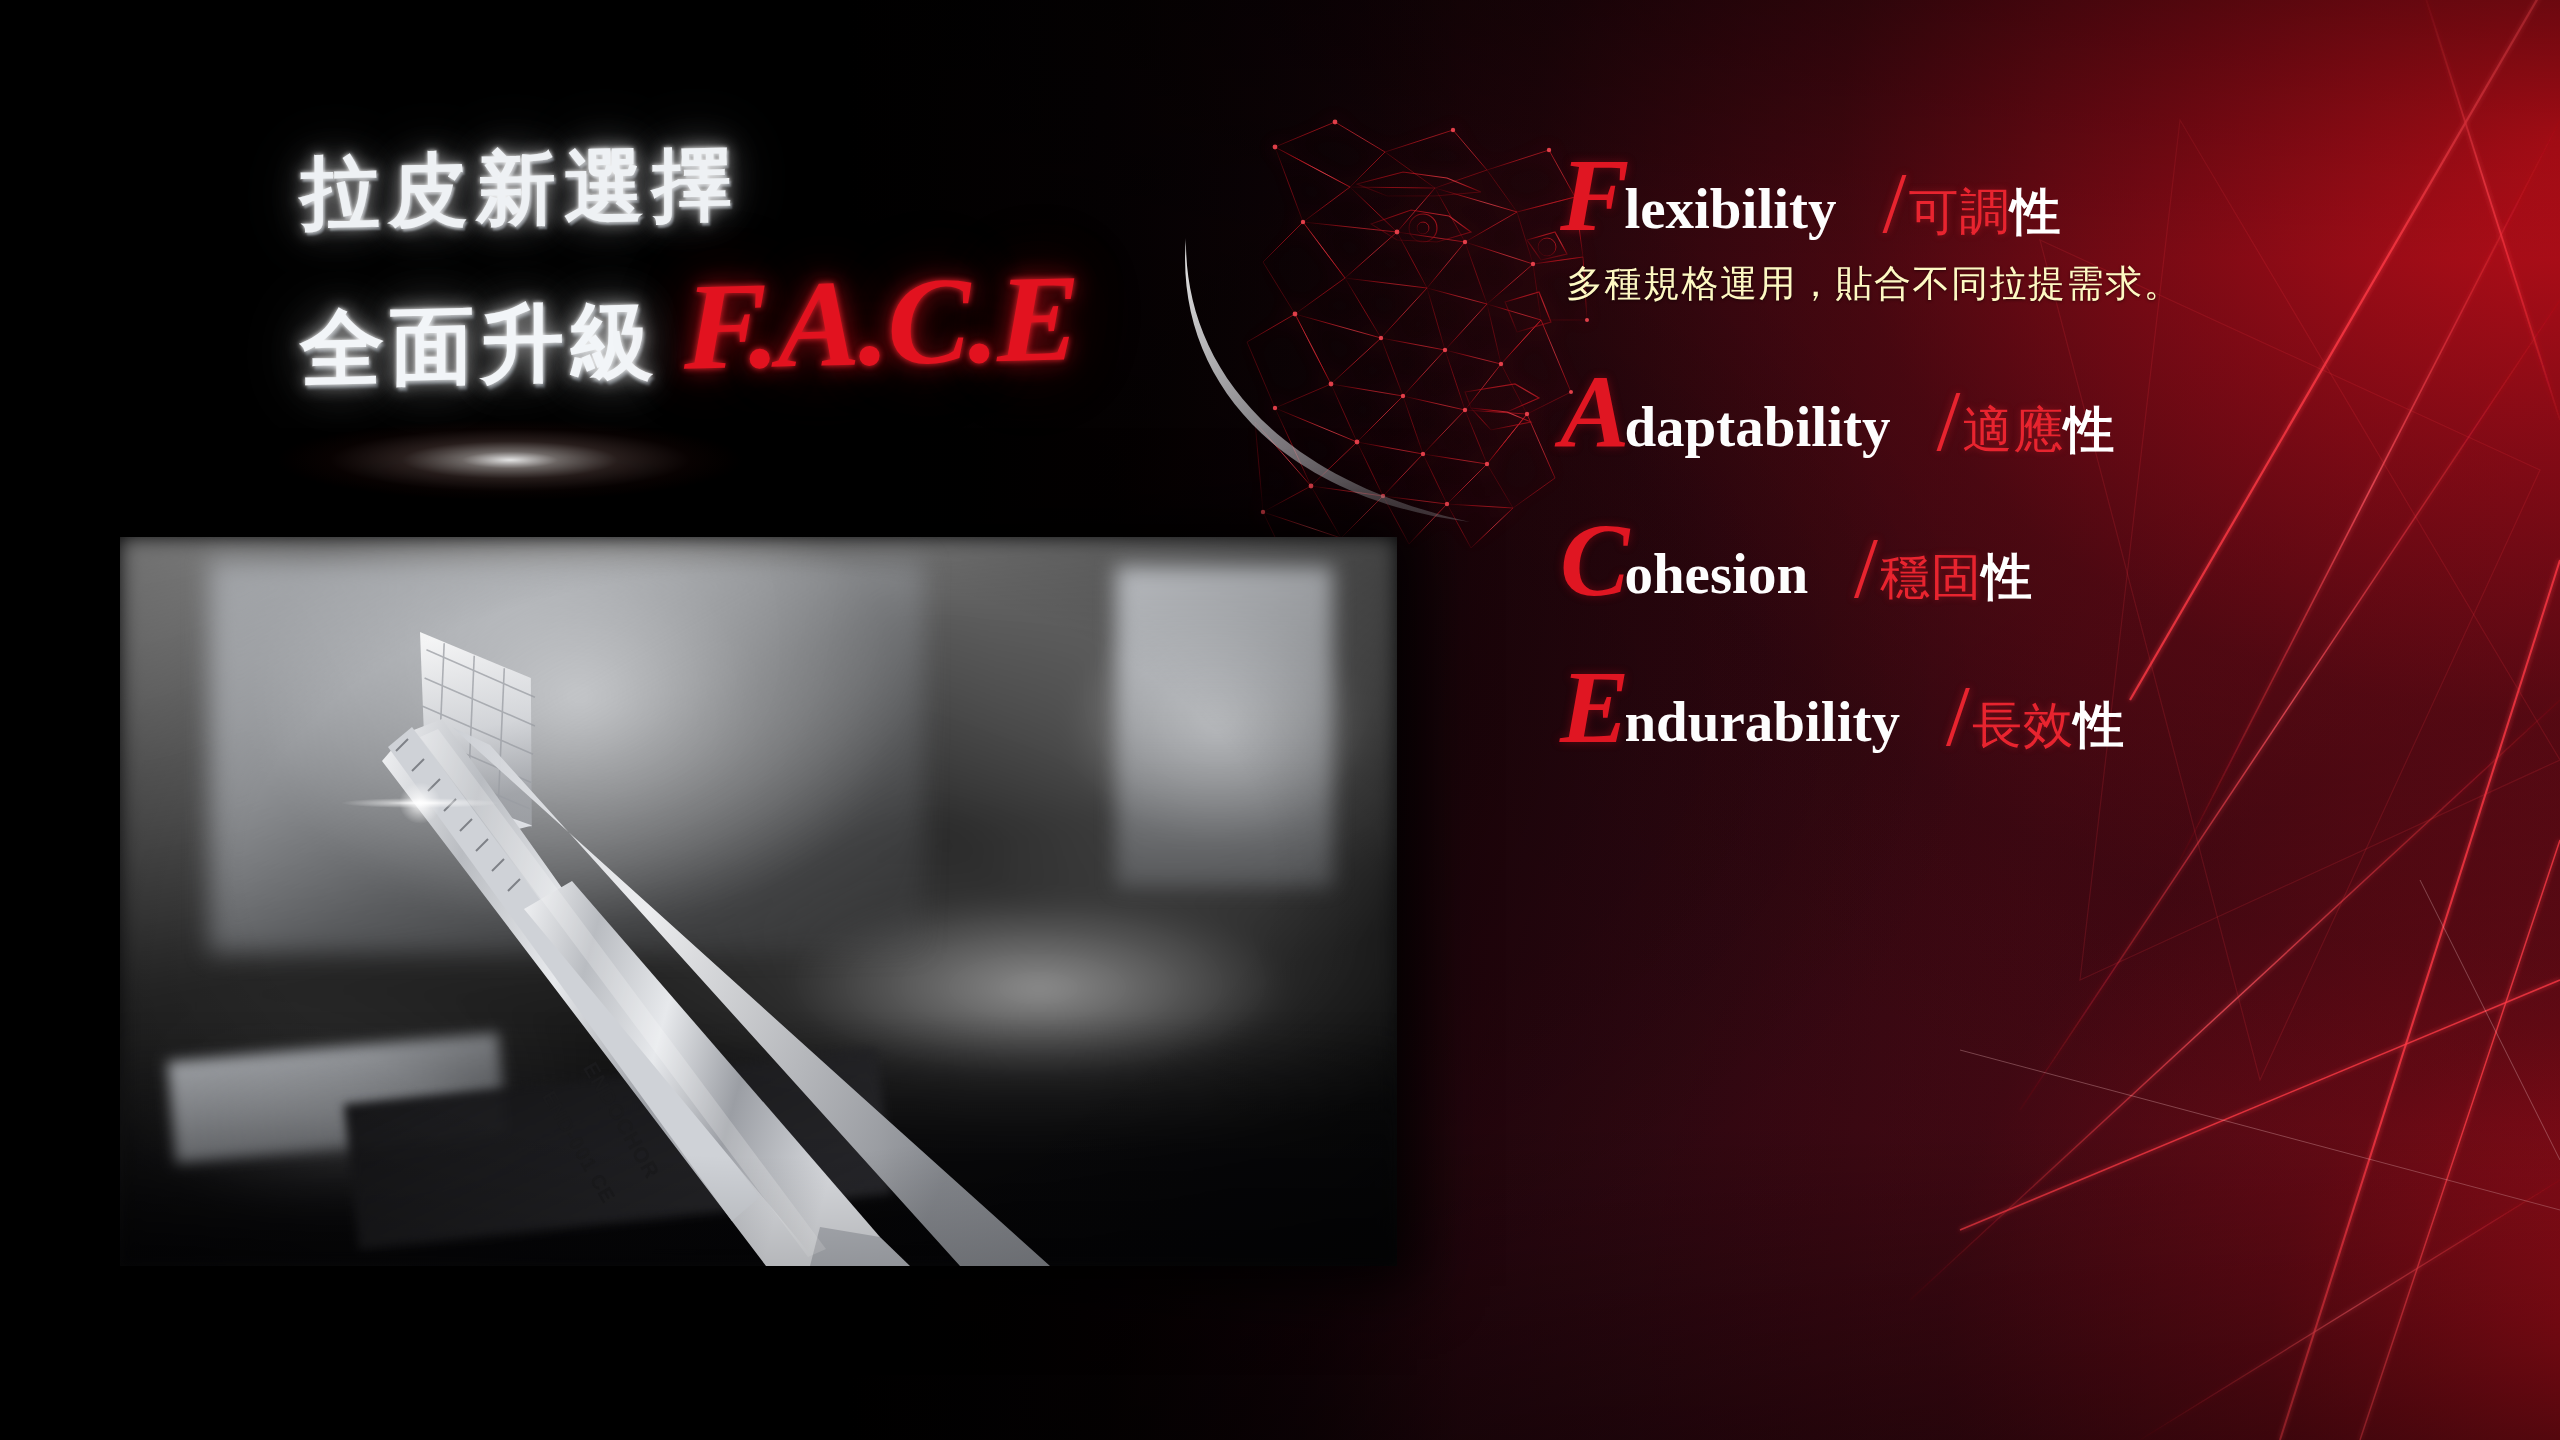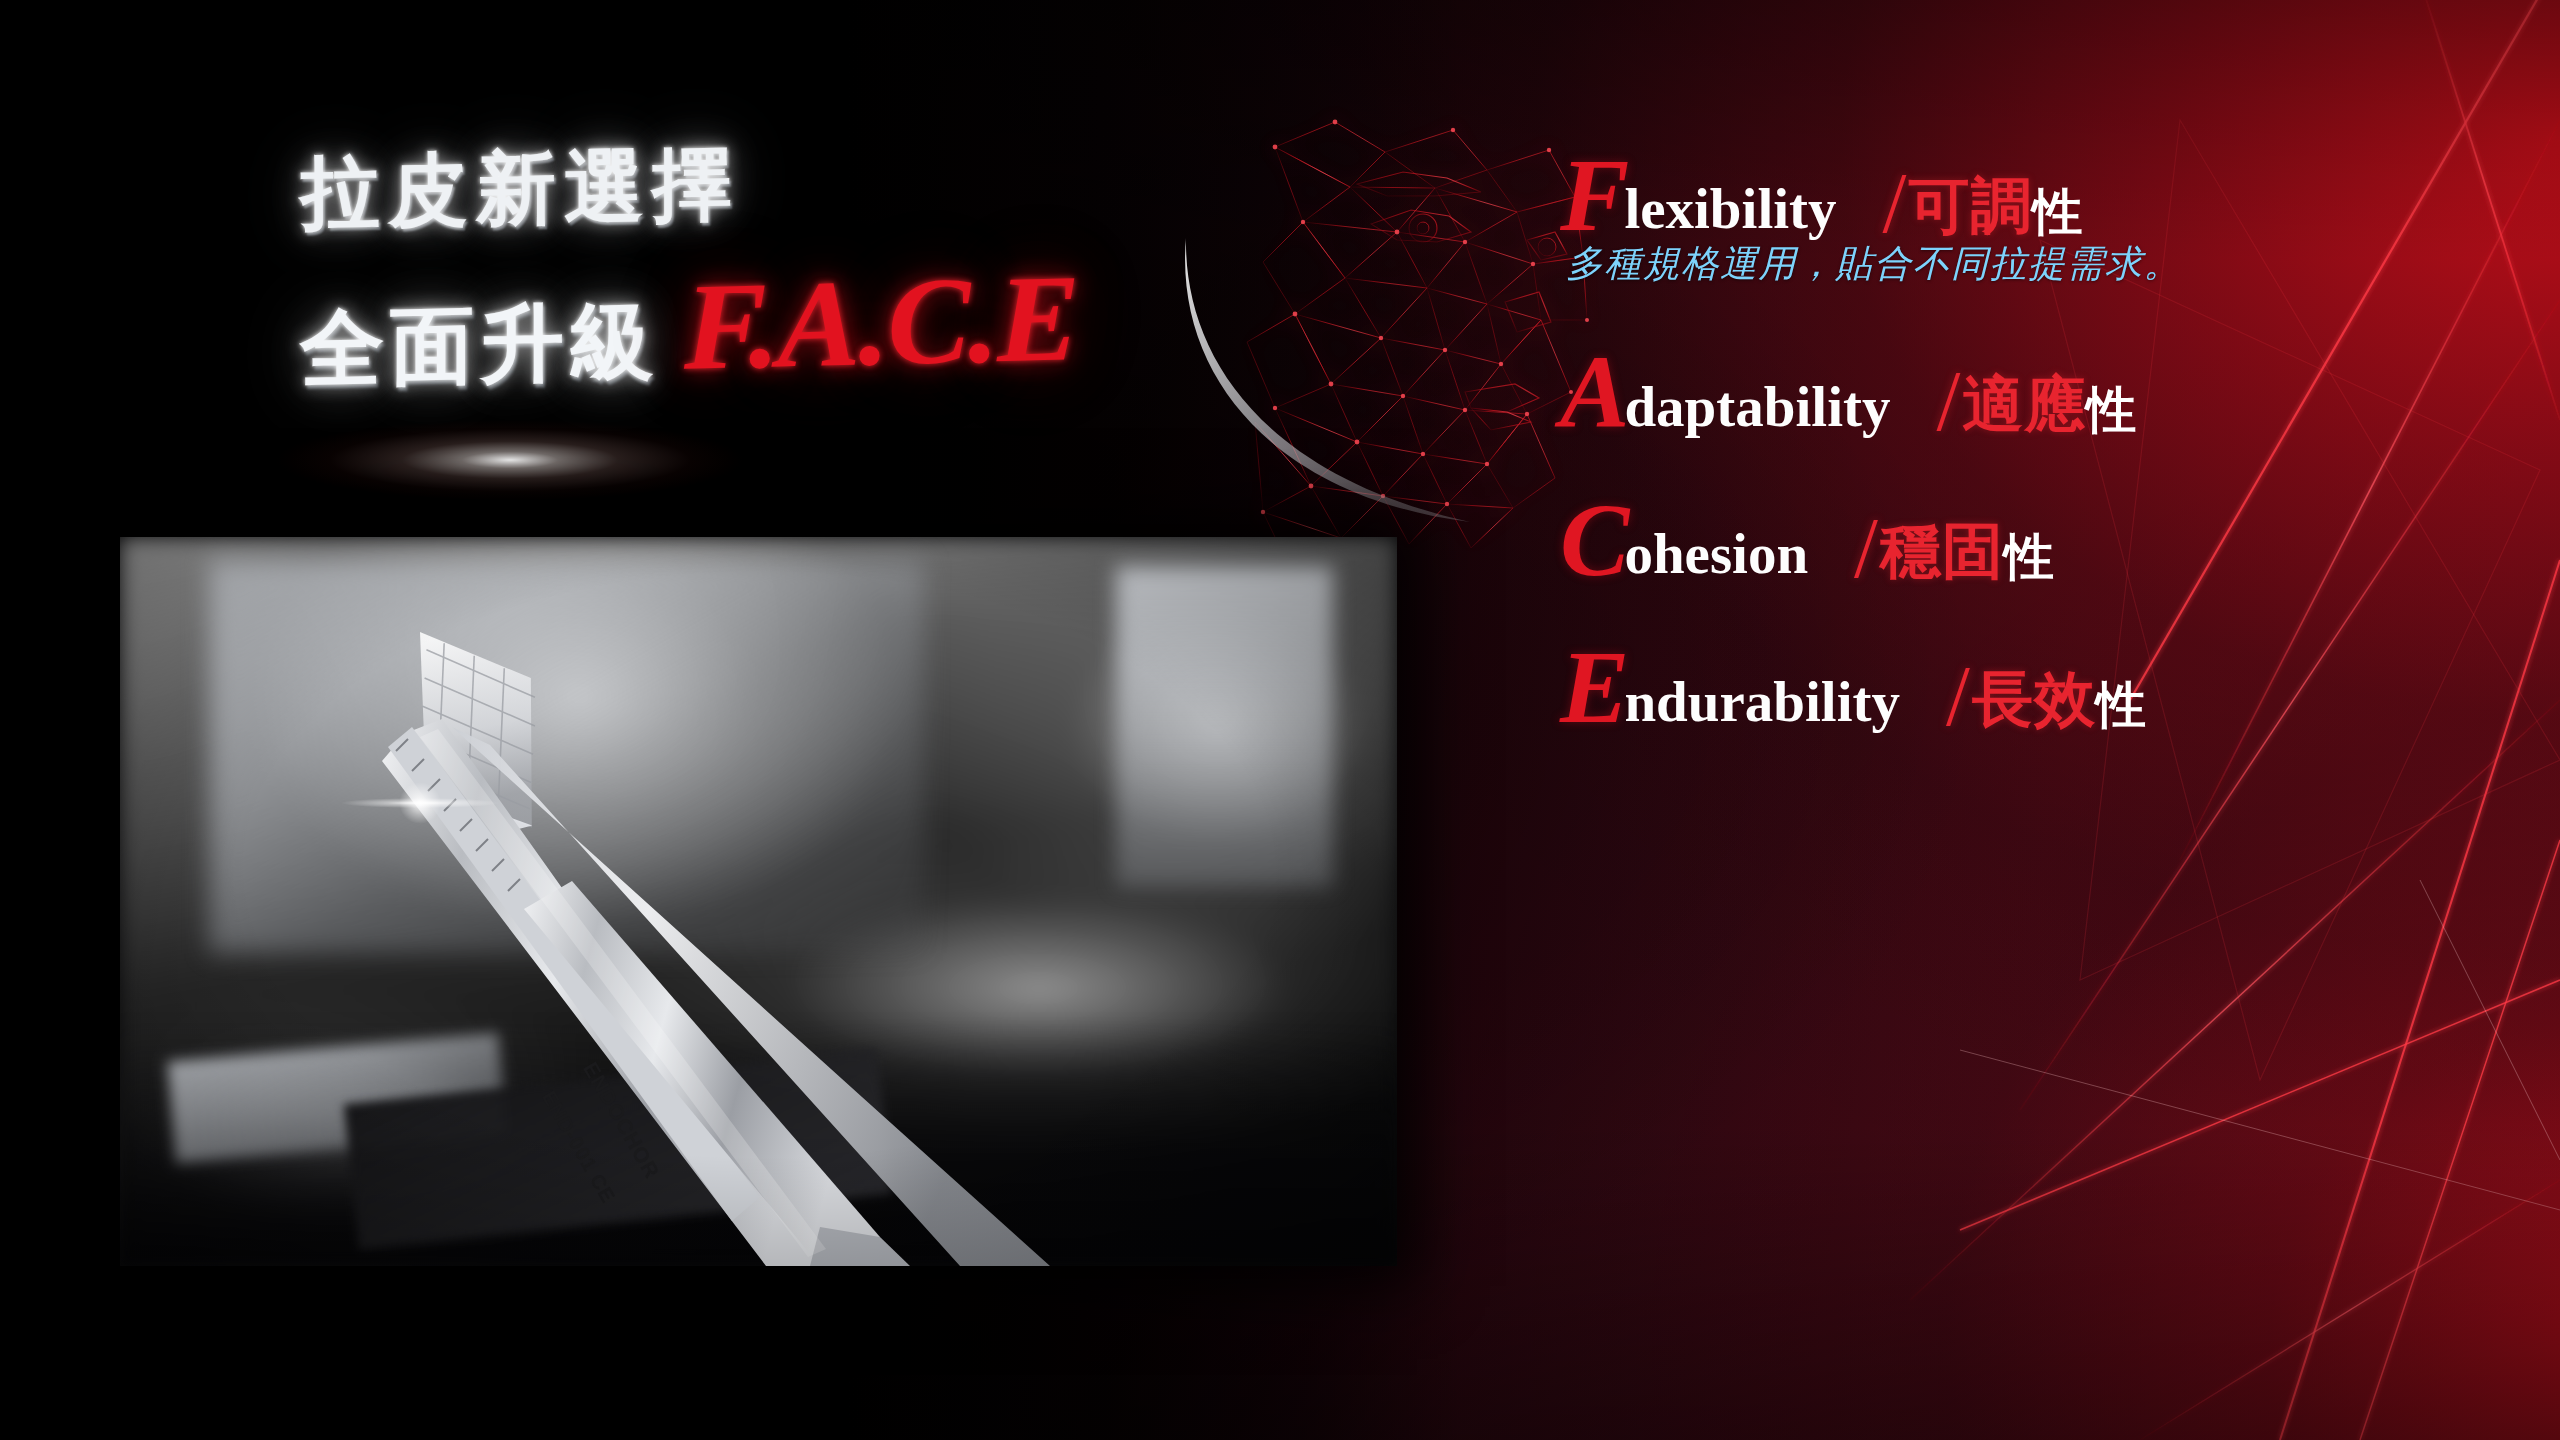--- a/index.html
+++ b/index.html
@@ -208,36 +208,35 @@
     display:flex;align-items:flex-end;margin-left:46px;padding-bottom:2px;
   }
   .feat-slash{
     font-family:"Liberation Serif",serif;
     font-size:86px;font-weight:400;color:#e8242f;line-height:0.78;
     margin-right:2px;
     text-shadow:0 0 8px rgba(232,36,47,0.45);
   }
   .feat-cn-red{
     font-family:"Liberation Sans",sans-serif;
-    font-size:61px;font-weight:700;color:#e8242f;line-height:1;
+    font-size:50px;font-weight:400;color:#e8242f;line-height:1;
     letter-spacing:1px;
     text-shadow:0 0 7px rgba(232,36,47,0.35);
   }
   .feat-cn-white{
     font-family:"Liberation Sans",sans-serif;
     font-size:50px;font-weight:700;color:#ffffff;line-height:1;
     letter-spacing:1px;
   }
   .feat-desc{
     font-family:"Liberation Sans",sans-serif;
-    font-size:37px;font-weight:400;color:#7dd3fc;
-    letter-spacing:1.5px;margin-left:6px;
+    font-size:37px;font-weight:400;color:#fef9c3;
+    letter-spacing:1.5px;margin-top:20px;margin-left:6px;
     white-space:nowrap;
     text-shadow:0 1px 3px rgba(0,0,0,0.5);
-    font-style:italic;
   }
   .f-1{margin-top:0px;}
   .f-2{margin-top:36px;}
   .f-3{margin-top:36px;}
   .f-4{margin-top:36px;}
 </style>
 </head>
 <body>
 
 <div id="stage">

